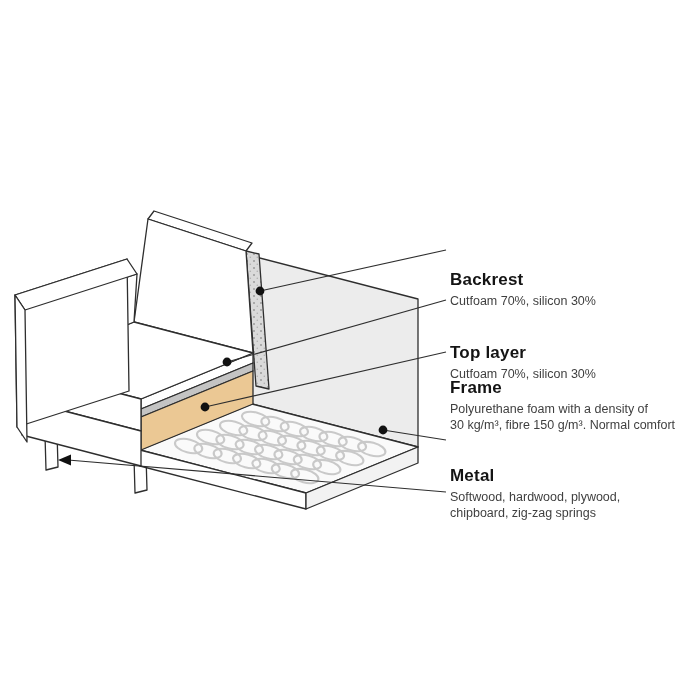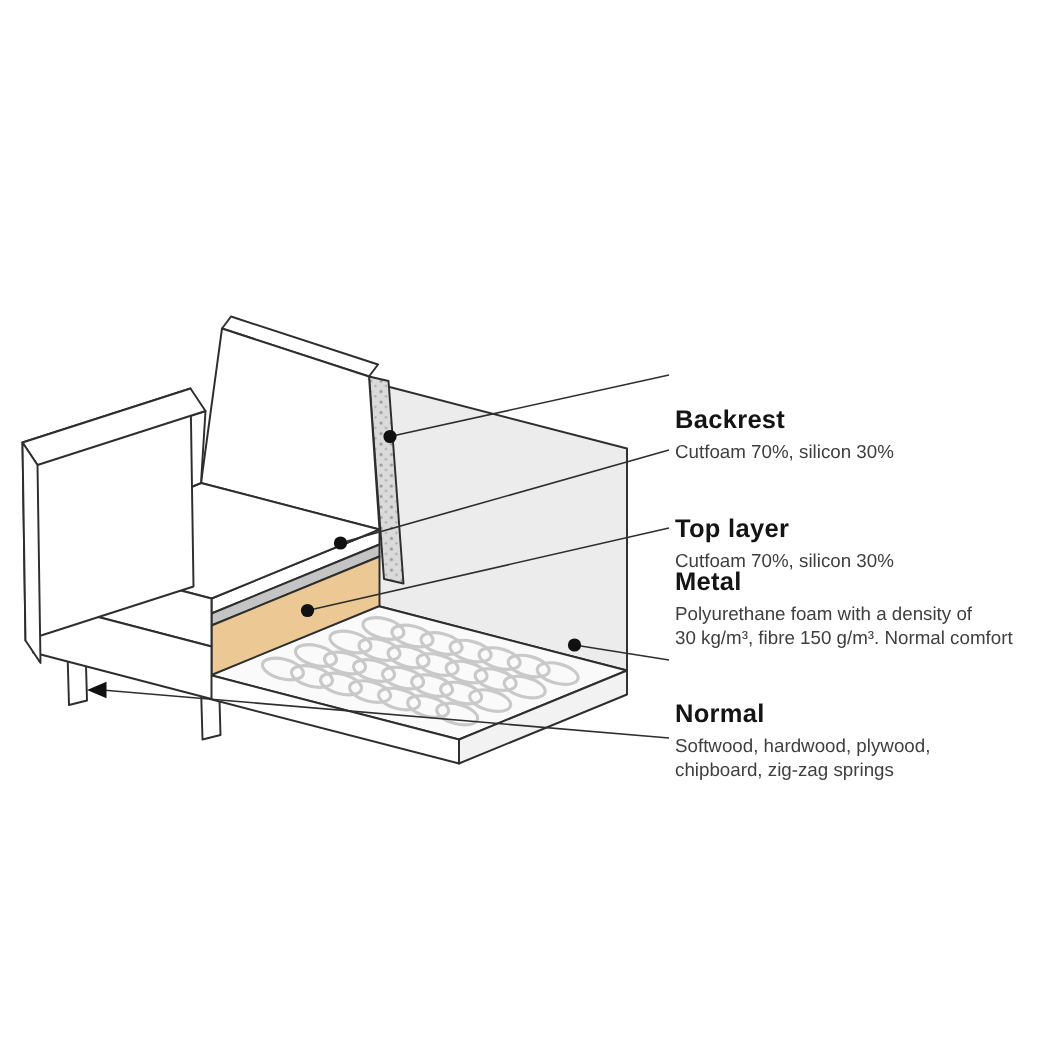--- a/index.html
+++ b/index.html
@@ -123,25 +123,25 @@
     <div class="title">Backrest</div>
     <div class="desc">Cutfoam 70%, silicon 30%</div>
   </div>
 
   <div class="callout co-2">
     <div class="title">Top layer</div>
     <div class="desc">Cutfoam 70%, silicon 30%</div>
   </div>
 
   <div class="callout co-3">
-    <div class="title">Metal</div>
+    <div class="title">Frame</div>
     <div class="desc">Polyurethane foam with a density of
 30 kg/m³, fibre 150 g/m³. Normal comfort</div>
   </div>
 
   <div class="callout co-4">
-    <div class="title">Normal</div>
+    <div class="title">Metal</div>
     <div class="desc">Softwood, hardwood, plywood,
 chipboard, zig-zag springs</div>
   </div>
 
 
 </div>
 
 </body></html>

